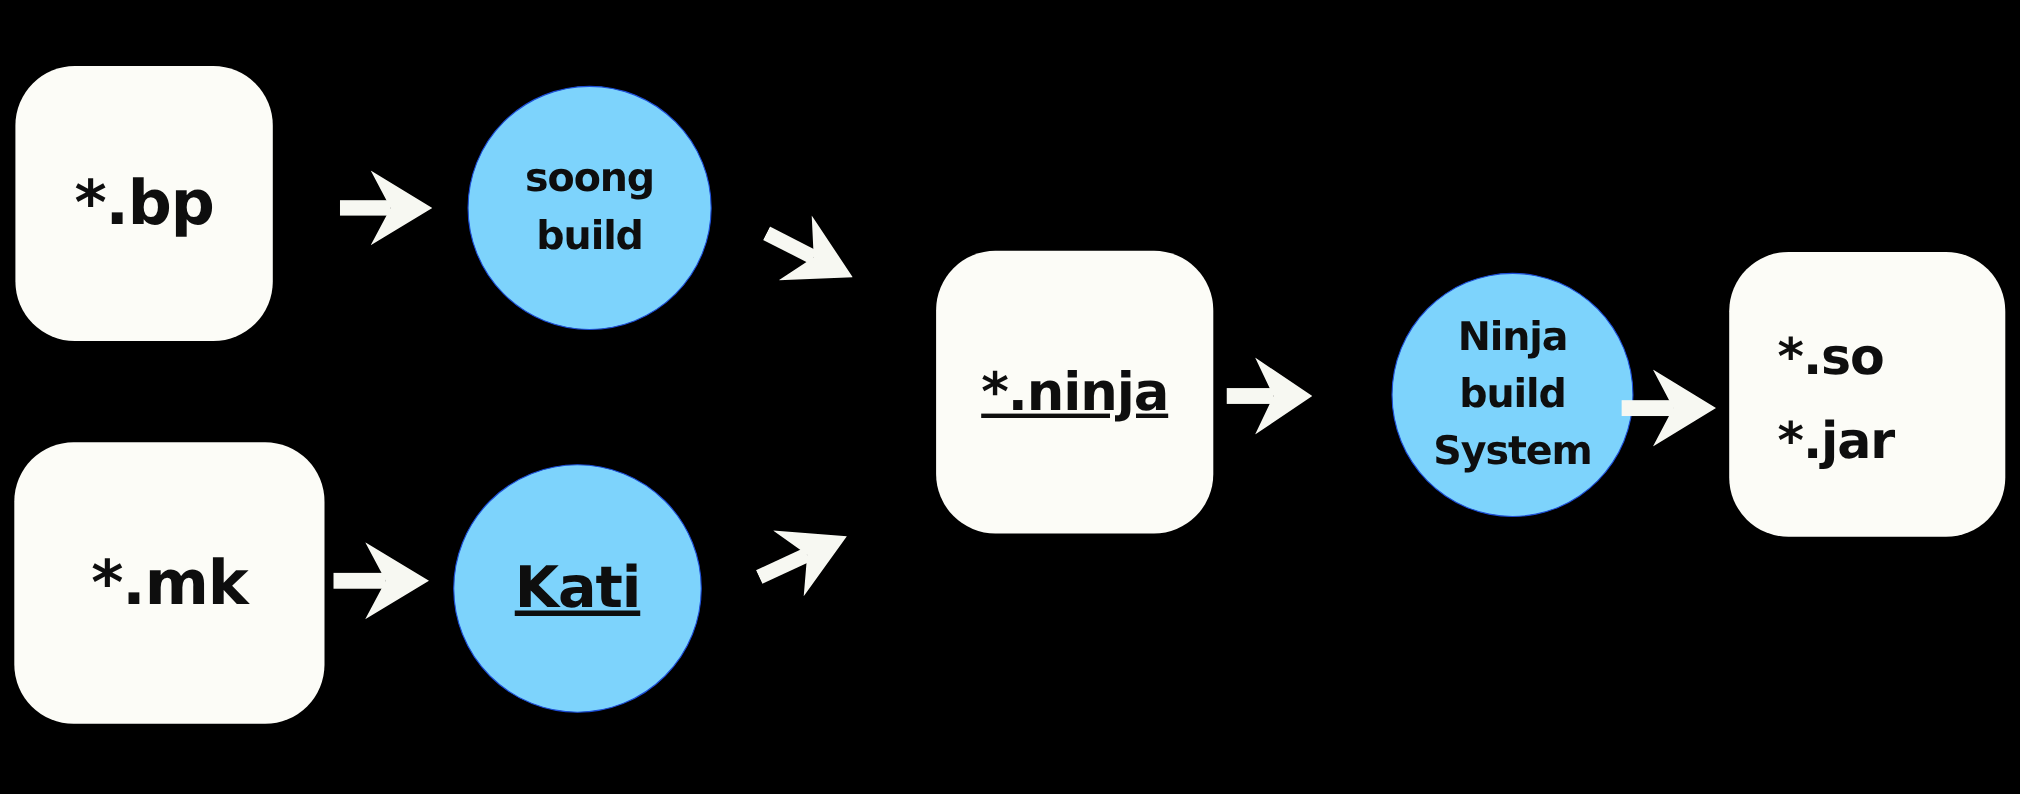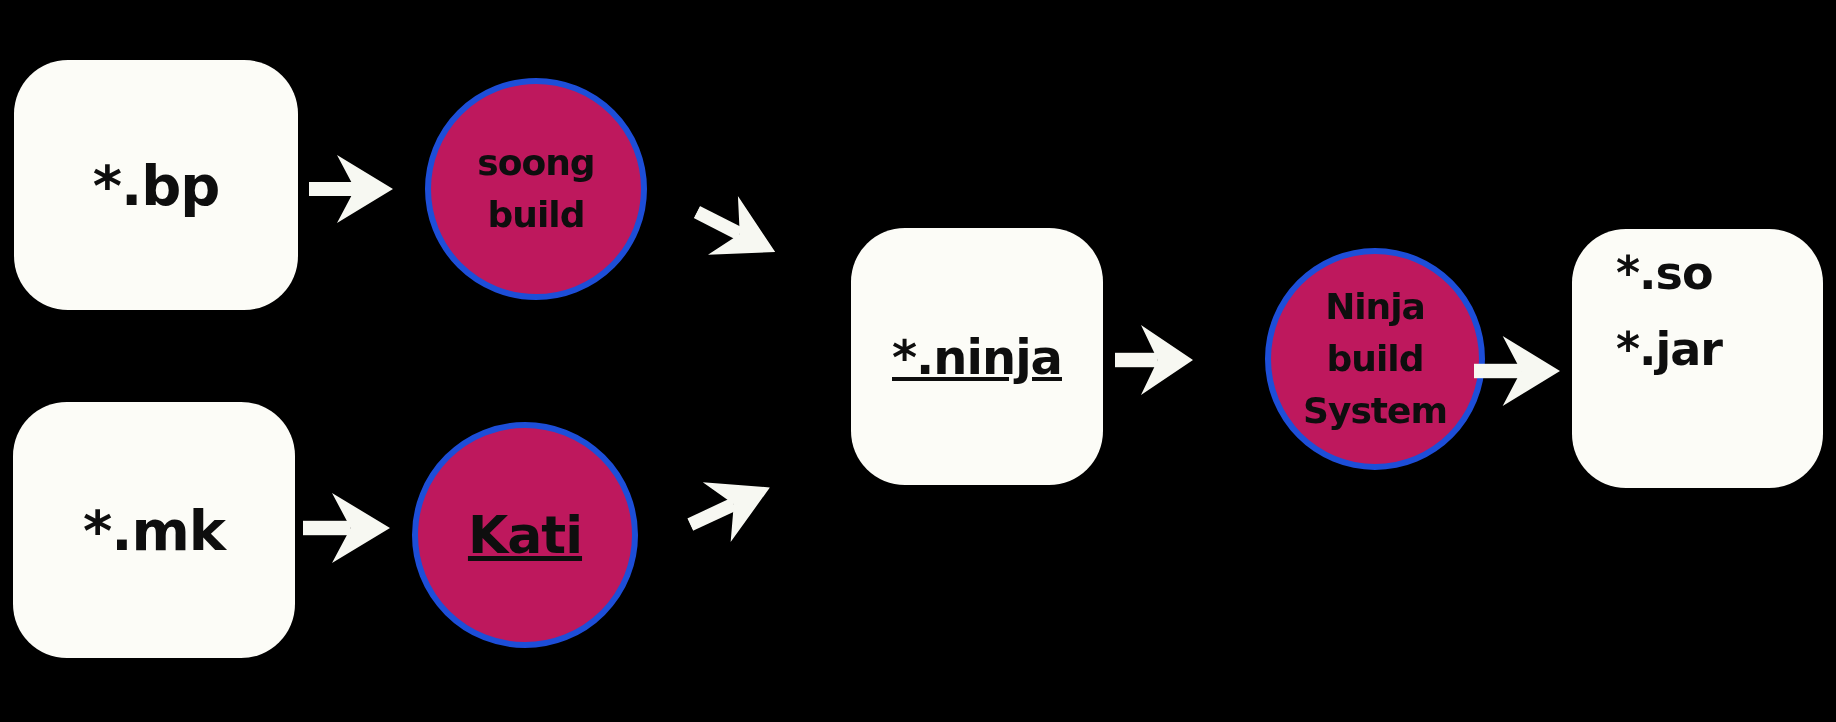--- a/index.html
+++ b/index.html
@@ -17,45 +17,45 @@
     display:flex;
     align-items:center;
     justify-content:center;
     font-weight:700;
     letter-spacing:-1px;
     box-sizing:border-box;
   }
   .rect{border-radius:54px;}
   .circle{
     border-radius:50%;
-    background:#be185d;
-    border:6px solid #1d4ed8;
+    background:#7dd3fc;
+    border:1px solid #1d4ed8;
     text-align:center;
   }
   .label-lg{font-size:56px;}
   .label-md{font-size:48px;}
   .circle-lines{line-height:52px;font-size:36px;text-align:center;}
   .kati-label{font-size:52px;text-decoration:underline;}
   .outputs-lines{
     display:flex;flex-direction:column;
-    align-items:flex-start;justify-content:flex-start;
+    align-items:flex-start;justify-content:center;
     width:100%;height:100%;
     padding-left:44px;padding-top:6px;box-sizing:border-box;
     font-size:46px;line-height:76px;
   }
   .arrow{position:absolute;}
   .arrow svg{display:block;width:100%;height:100%;}
   .arrow-fill{fill:#F7F8F2;}
 </style>
 </head>
 <body>
 
 <div class="canvas">
 
-  <div class="node rect label-lg" style="left:14px;top:60px;width:284px;height:250px;">
+  <div class="node rect label-lg" style="left:14px;top:60px;width:234px;height:250px;">
     <span>*.bp</span>
   </div>
 
   <div class="arrow" style="left:309px;top:155px;width:84px;height:68px;">
     <svg viewBox="0 0 84 68" preserveAspectRatio="none">
       <rect class="arrow-fill" x="0" y="27" width="46" height="14"></rect>
       <polygon class="arrow-fill" points="28,0 84,34 28,68 46,34"></polygon>
     </svg>
   </div>
 

